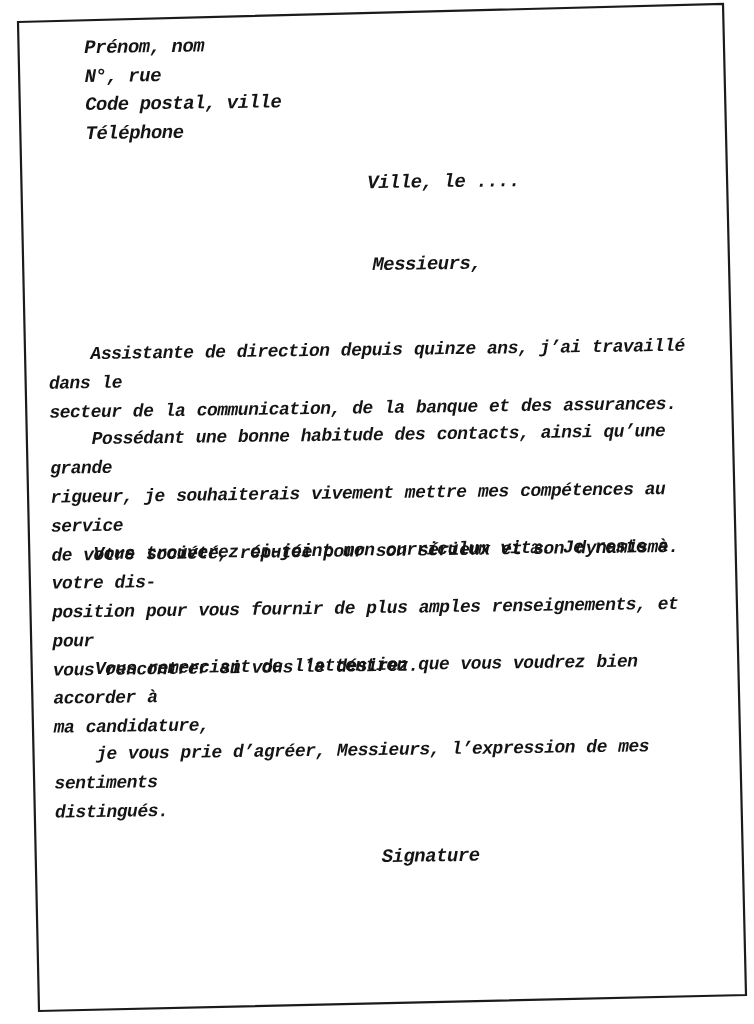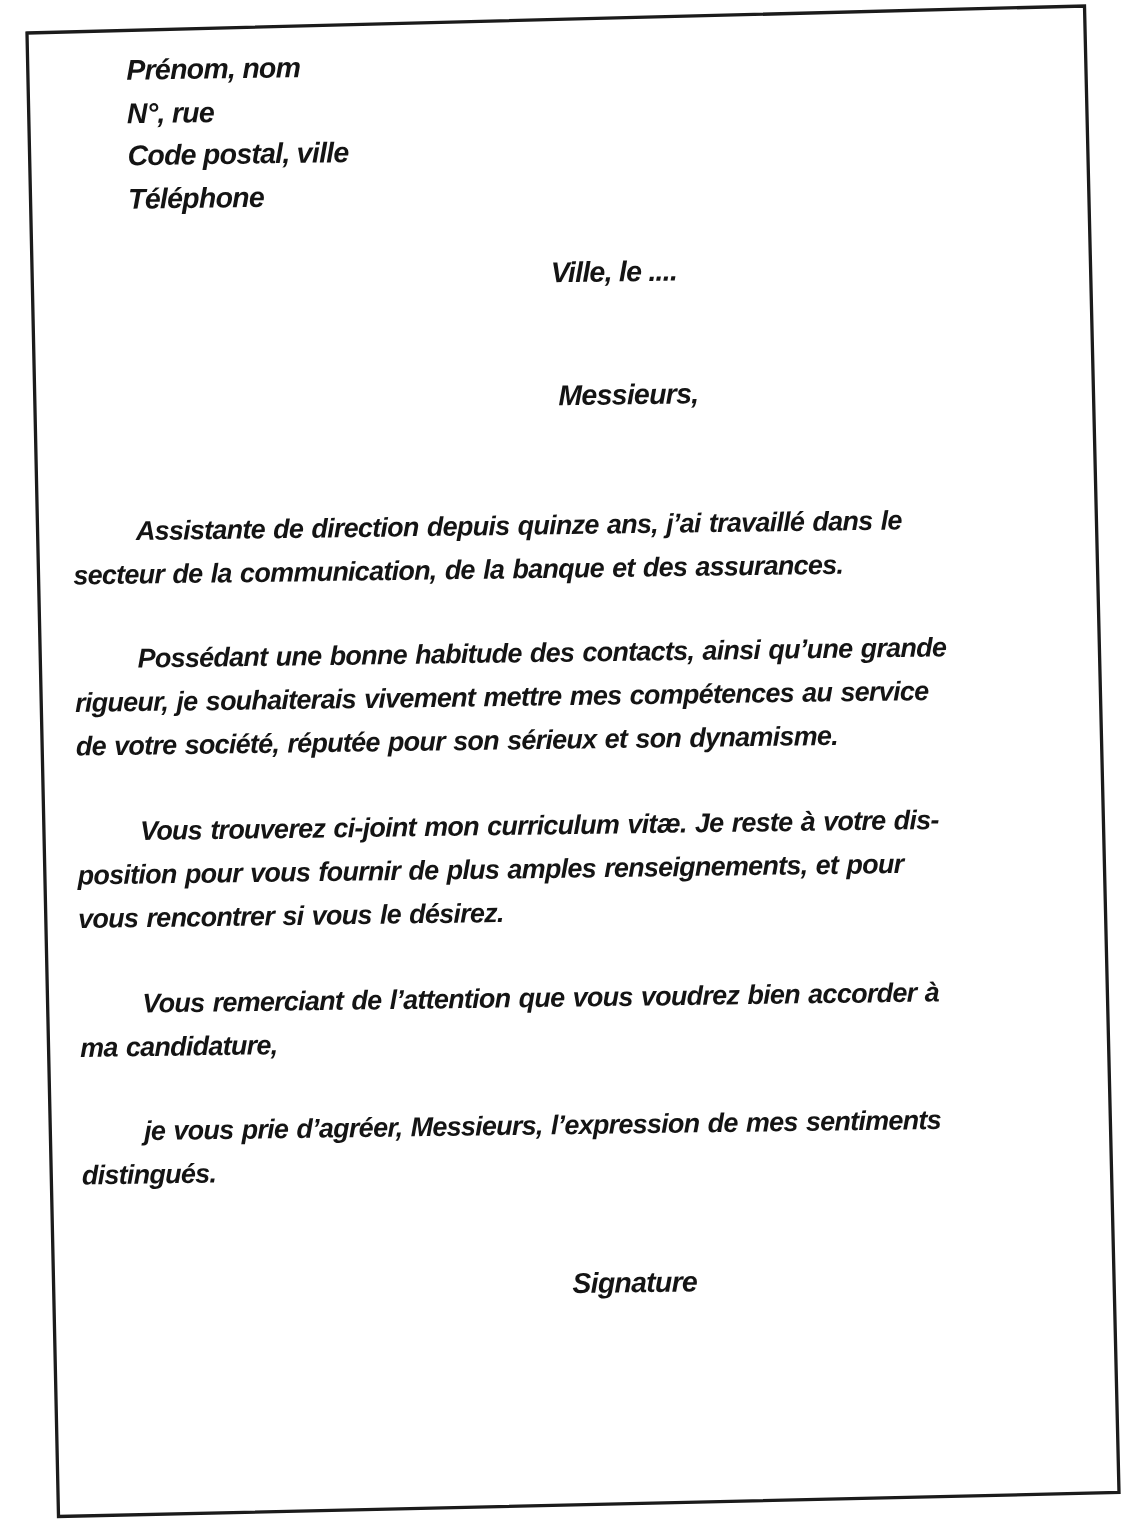--- a/index.html
+++ b/index.html
@@ -2,21 +2,21 @@
 <html><head>
 <meta charset="utf-8">
 <style>
   html, body { margin: 0; padding: 0; background: #ffffff; }
   .stage {
     position: relative;
     width: 754px;
     height: 1024px;
     background: #ffffff;
     overflow: hidden;
-    font-family: Liberation Sans, sans-serif;
+    font-family: Liberation Mono, monospace;
   }
   .frame-svg {
     position: absolute;
     left: 0; top: 0;
     width: 754px; height: 1024px;
     pointer-events: none;
   }
   .content {
     position: absolute;
     left: 0; top: 0;

